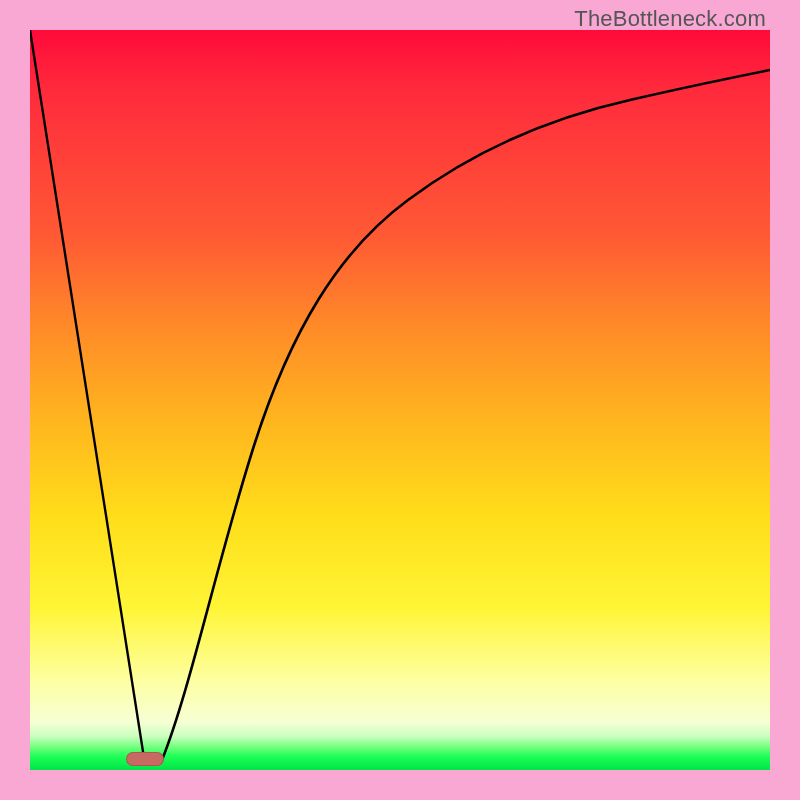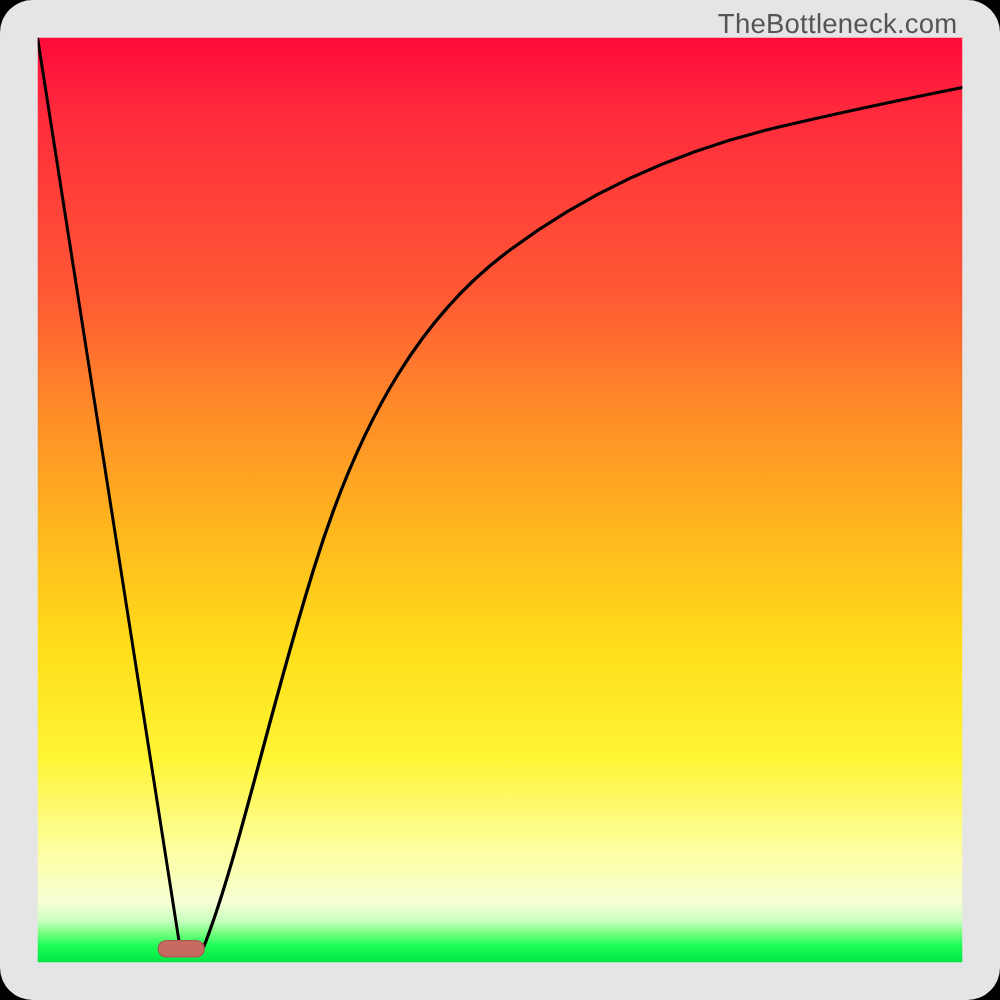--- a/index.html
+++ b/index.html
@@ -7,22 +7,21 @@
     padding: 0;
     width: 800px;
     height: 800px;
     background: #000;
     overflow: hidden;
     font-family: Arial, Helvetica, sans-serif;
   }
   .frame {
     position: absolute;
     inset: 0;
-    background: #e5e5e5;
-    border-radius: 26px;
+    background: #f9a8d4;
   }
   .plot-area {
     position: absolute;
     left: 30px;
     top: 30px;
     width: 740px;
     height: 740px;
     overflow: hidden;
   }
   .gradient {

